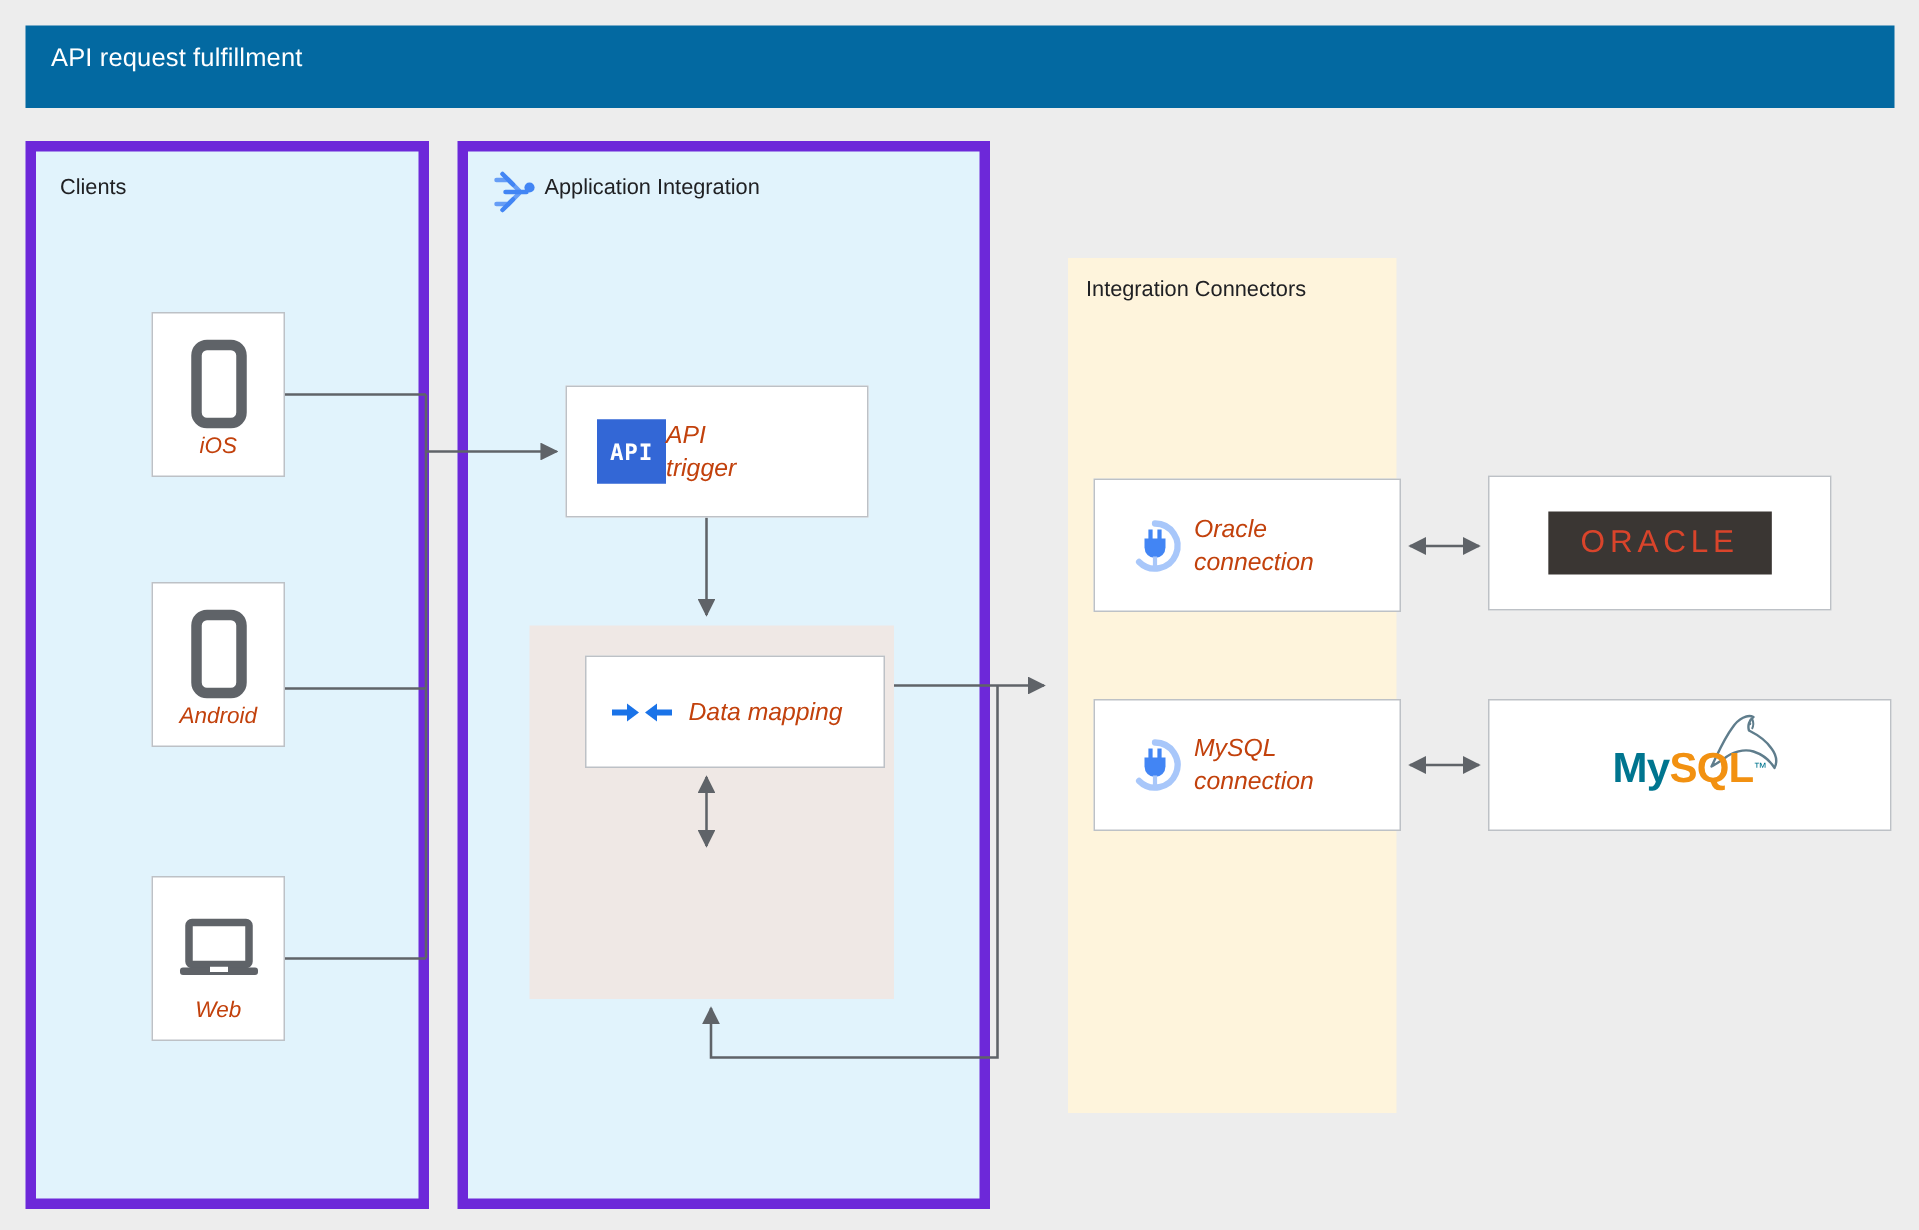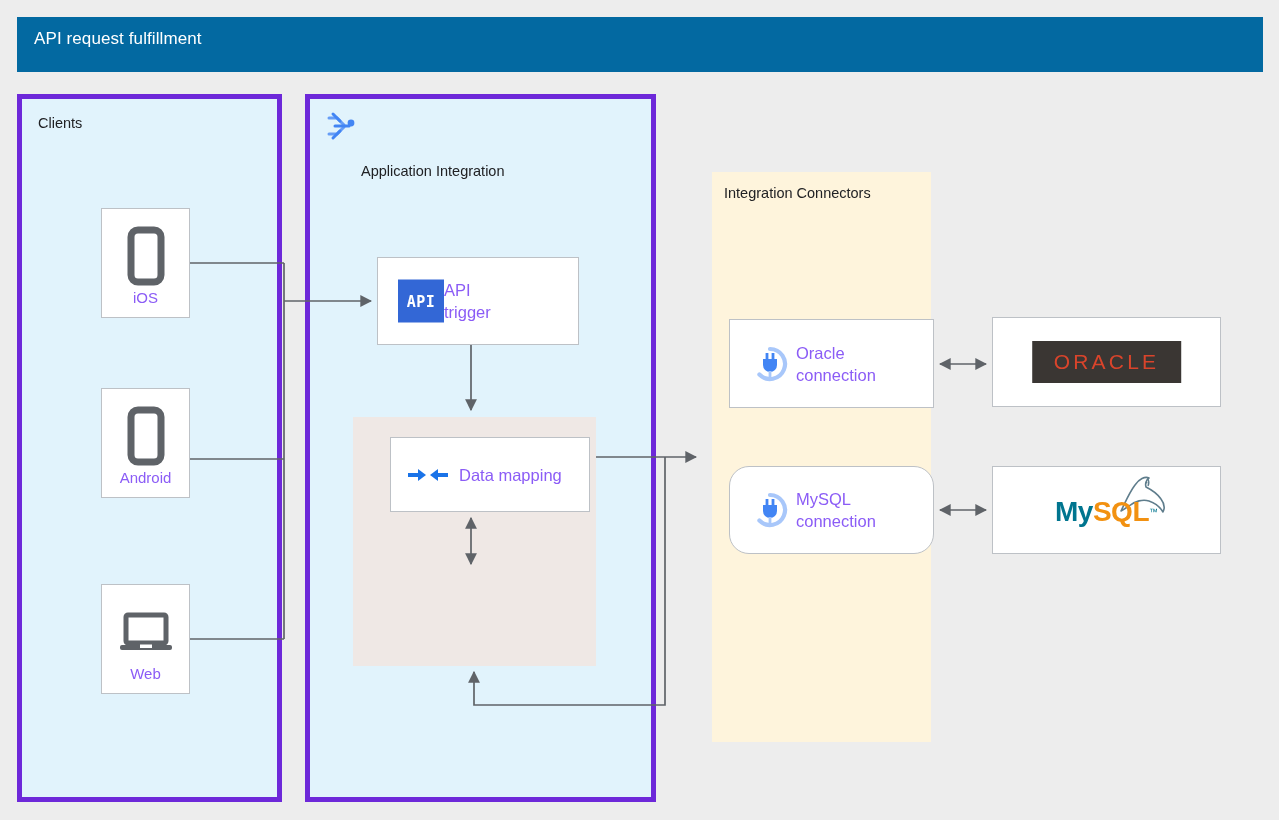--- a/index.html
+++ b/index.html
@@ -17,21 +17,21 @@
     position:absolute;left:17px;top:17px;width:1246px;height:55px;
     background:#0369a1;
   }
   .titlebar .t{
     position:absolute;left:17px;top:0;height:43px;line-height:43px;
     color:#ffffff;font-size:17px;letter-spacing:.1px;white-space:nowrap;
   }
 
   
   .panel{
-    position:absolute;background:#E1F3FC;border:5px solid #6d28d9;
+    position:absolute;background:#E1F3FC;border:7px solid #6d28d9;
   }
   .panel-title{
     position:absolute;font-size:14.5px;color:#202124;white-space:nowrap;
   }
   #panel-clients{left:17px;top:94px;width:255px;height:698px;}
   #panel-appint{left:305px;top:94px;width:341px;height:698px;}
   #panel-egress{left:681px;top:94px;width:581px;height:698px;}
 
   
   .subpanel{position:absolute;}
@@ -41,22 +41,23 @@
   #panel-mapgroup{
     left:353px;top:417px;width:243px;height:249px;background:#EFE8E5;
   }
 
   
   .node{
     position:absolute;background:#ffffff;border:1px solid #BDC1C6;
     box-sizing:border-box;
   }
   .node .label{
-    position:absolute;color:#8b5cf6;font-size:16.5px;line-height:22px;
+    position:absolute;color:#c2410c;font-size:16.5px;line-height:22px;
     white-space:pre-line;
+    font-style:italic;
   }
   .node .icon{position:absolute;}
 
   
   .client .label{
     left:0;right:0;bottom:10px;text-align:center;font-size:15px;line-height:18px;
   }
   .client .icon{left:50%;transform:translateX(-50%);top:18px;}
 
   
@@ -66,24 +67,24 @@
   
   #node-ios     {left:101px;top:208px;width:89px;height:110px;}
   #node-android {left:101px;top:388px;width:89px;height:110px;}
   #node-web     {left:101px;top:584px;width:89px;height:110px;}
 
   #node-apitrigger{left:377px;top:257px;width:202px;height:88px;}
   #node-datamapping{left:390px;top:437px;width:200px;height:75px;padding-left:41px;}
   #node-connectorstask{left:373px;top:570px;width:199px;height:68px;}
 
   #node-oracleconn{left:729px;top:319px;width:205px;height:89px;}
-  #node-mysqlconn {left:729px;top:466px;width:205px;height:88px;border-radius:20px;}
+  #node-mysqlconn {left:729px;top:466px;width:205px;height:88px;}
 
   #node-oraclelogo{left:992px;top:317px;width:229px;height:90px;}
-  #node-mysqllogo {left:992px;top:466px;width:229px;height:88px;}
+  #node-mysqllogo {left:992px;top:466px;width:269px;height:88px;}
 
   
   .api-badge{
     width:46px;height:43px;background:#3367D6;
     display:flex;align-items:center;justify-content:center;
   }
   .api-badge span{
     color:#ffffff;font-family:"DejaVu Sans Mono","Liberation Mono",monospace;
     font-size:15px;font-weight:bold;letter-spacing:.5px;
   }
@@ -116,21 +117,21 @@
 
   <div class="titlebar">
     <div class="t">API request fulfillment</div>
   </div>
 
   <div class="panel" id="panel-clients">
     <div class="panel-title" style="left:16px;top:16px;">Clients</div>
   </div>
 
   <div class="panel" id="panel-appint">
-    <div class="panel-title" style="left:51px;top:16px;margin-top:48px;">Application Integration</div>
+    <div class="panel-title" style="left:51px;top:16px;">Application Integration</div>
 
     <span class="icon" style="position:absolute;left:14px;top:10px;">
       <svg width="34" height="34" viewBox="0 0 34 34">
         <g fill="none" stroke="#669DF6" stroke-width="3" stroke-linecap="round">
           <path d="M5 9 L13 9 L20 16"></path>
           <path d="M5 25 L13 25 L20 18"></path>
         </g>
         <g fill="none" stroke="#4285F4" stroke-width="3" stroke-linecap="round">
           <path d="M9 5 L16 12"></path>
           <path d="M9 29 L16 22"></path>

